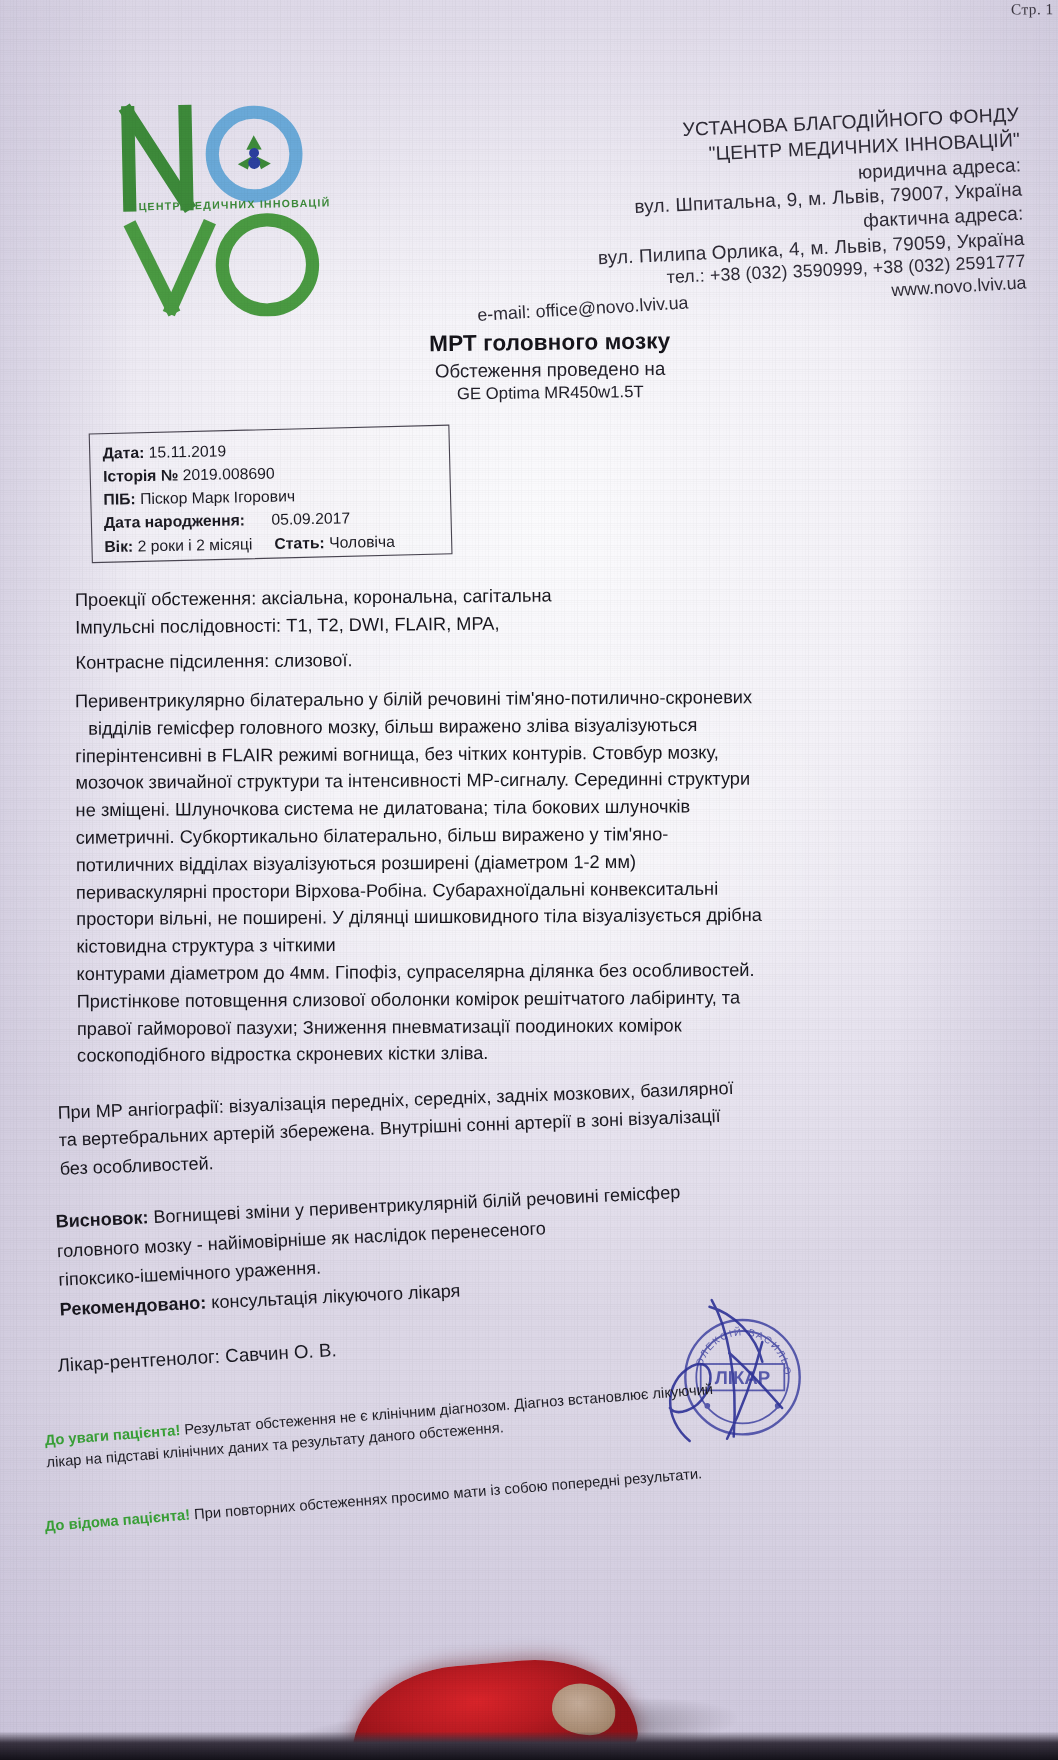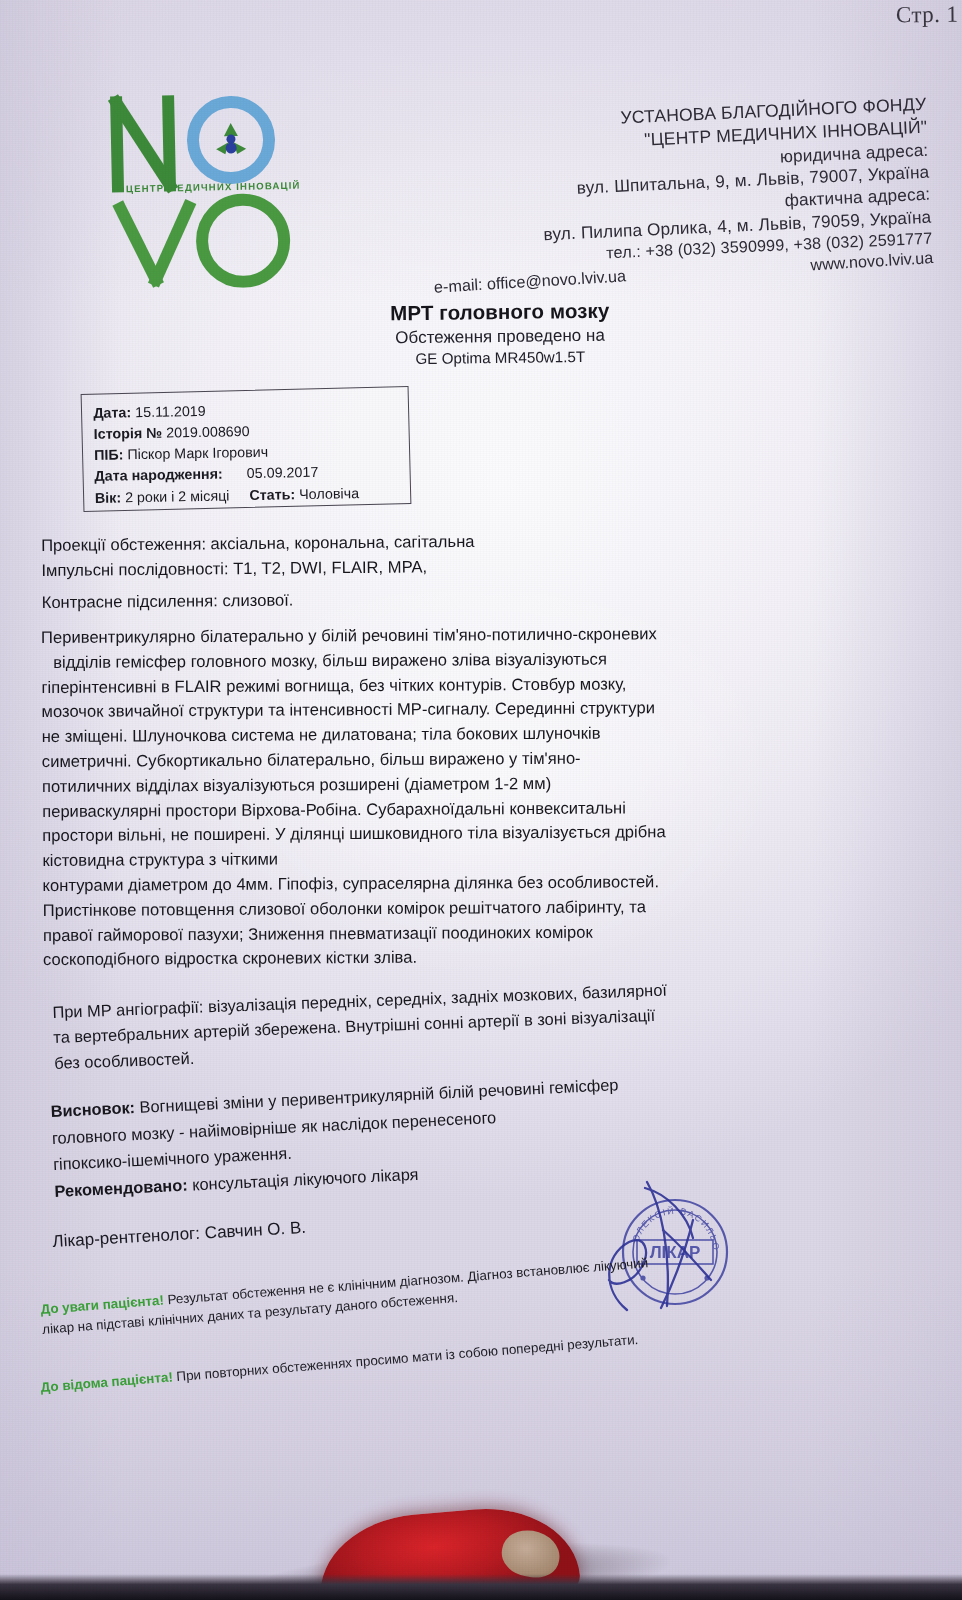--- a/index.html
+++ b/index.html
@@ -55,21 +55,21 @@
     position: absolute;
     left: 0; bottom: 0; width: 100%; height: 26px;
     background: linear-gradient(0deg, #14121a 0%, #3a3442 60%, rgba(80,74,92,0) 100%);
   }
 
   
   .page-num {
     position: absolute;
     top: 2px; right: 4px;
     font-family: "Liberation Serif", serif;
-    font-size: 23px;
+    font-size: 14px;
     color: #3a3640;
     letter-spacing: 0.4px;
     transform: rotate(-0.6deg);
   }
 
   
   .logo {
     position: absolute;
     left: 108px; top: 88px;
     width: 250px; height: 200px;
@@ -168,21 +168,21 @@
     white-space: nowrap;
     color: #1b1a22;
   }
   .prow b { font-weight: bold; }
   .prow .gap { display: inline-block; width: 16px; }
   .prow .gap2 { display: inline-block; width: 12px; }
 
   
   .body-text {
     position: absolute;
-    left: 41px; top: 534px;
+    left: 68px; top: 534px;
     width: 876px;
     color: #18171e;
   }
   .ln {
     font-size: 16.6px;
     line-height: 1.495;
     white-space: nowrap;
     color: #18171e;
   }
   .ln-i { padding-left: 12px; }

